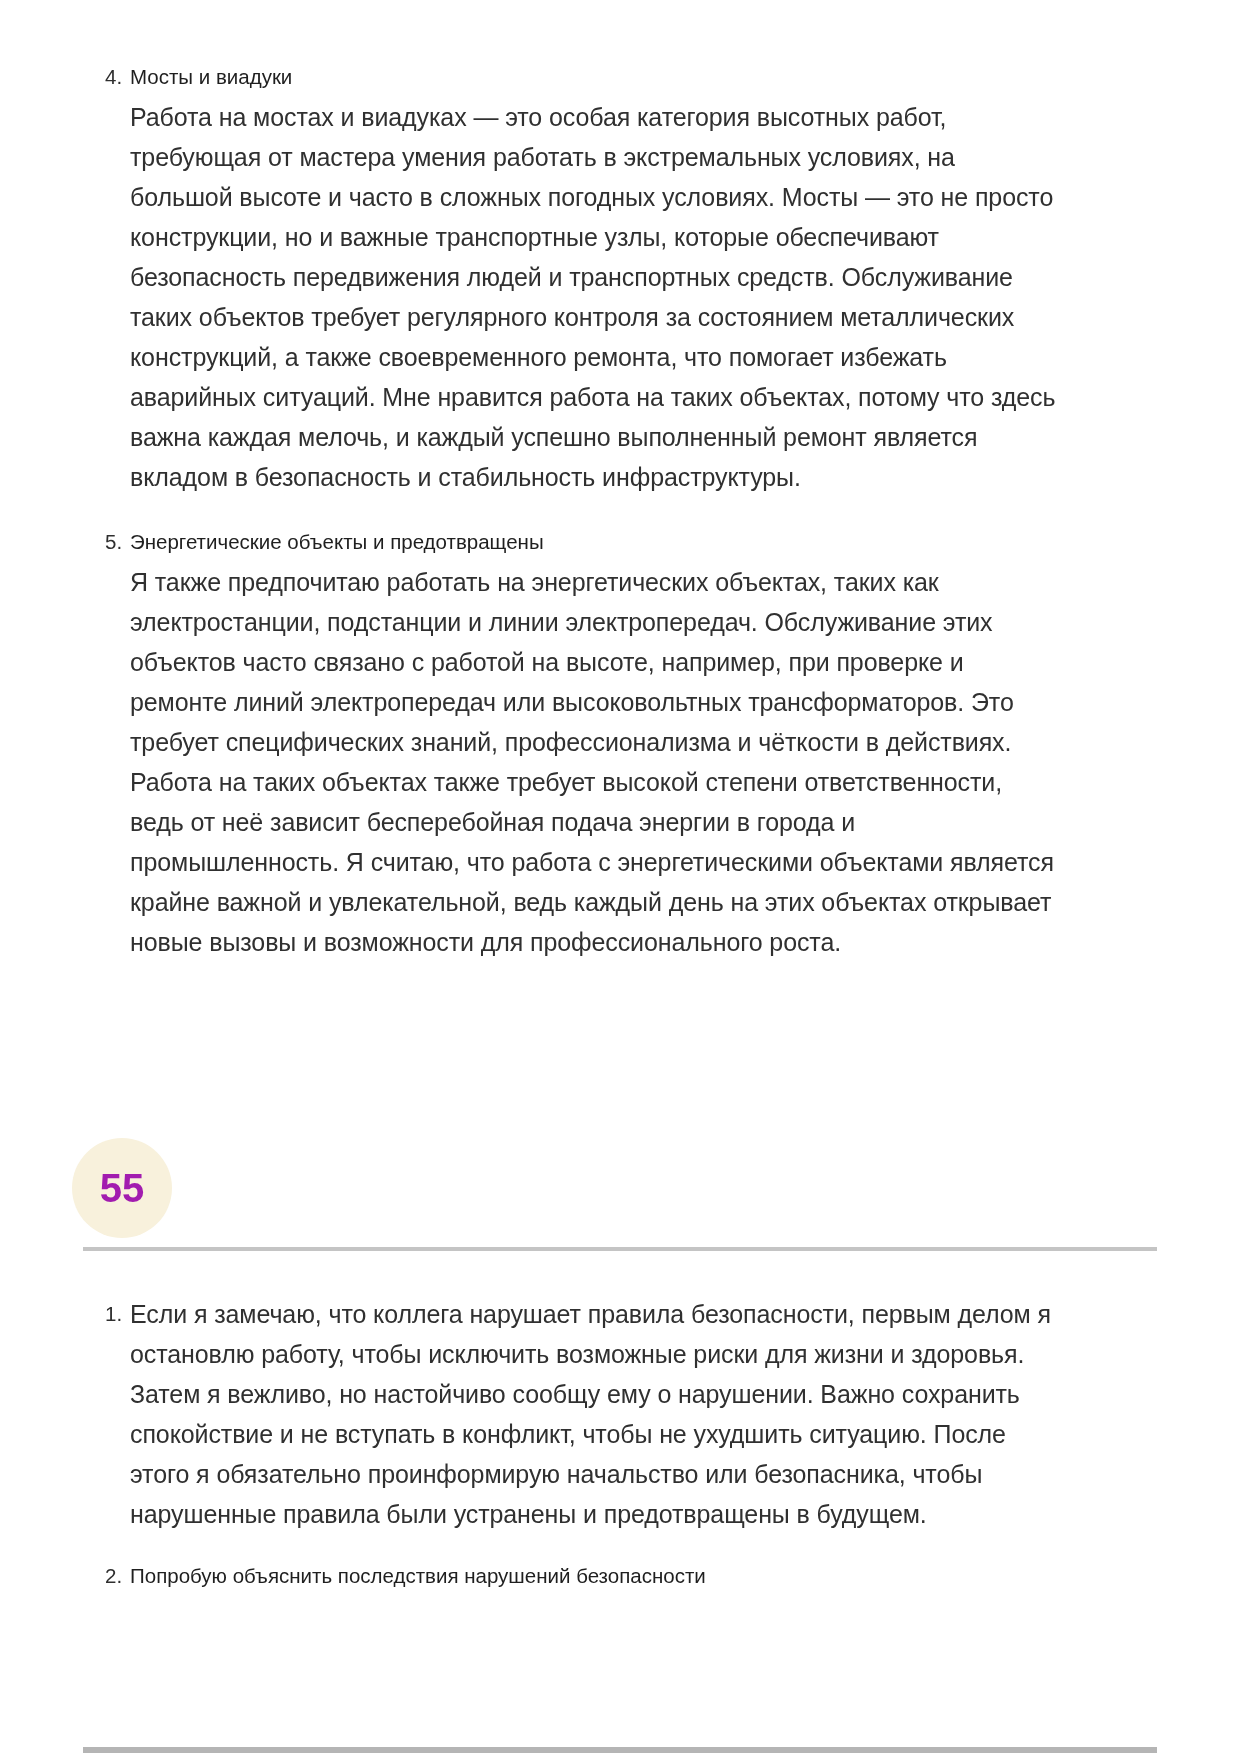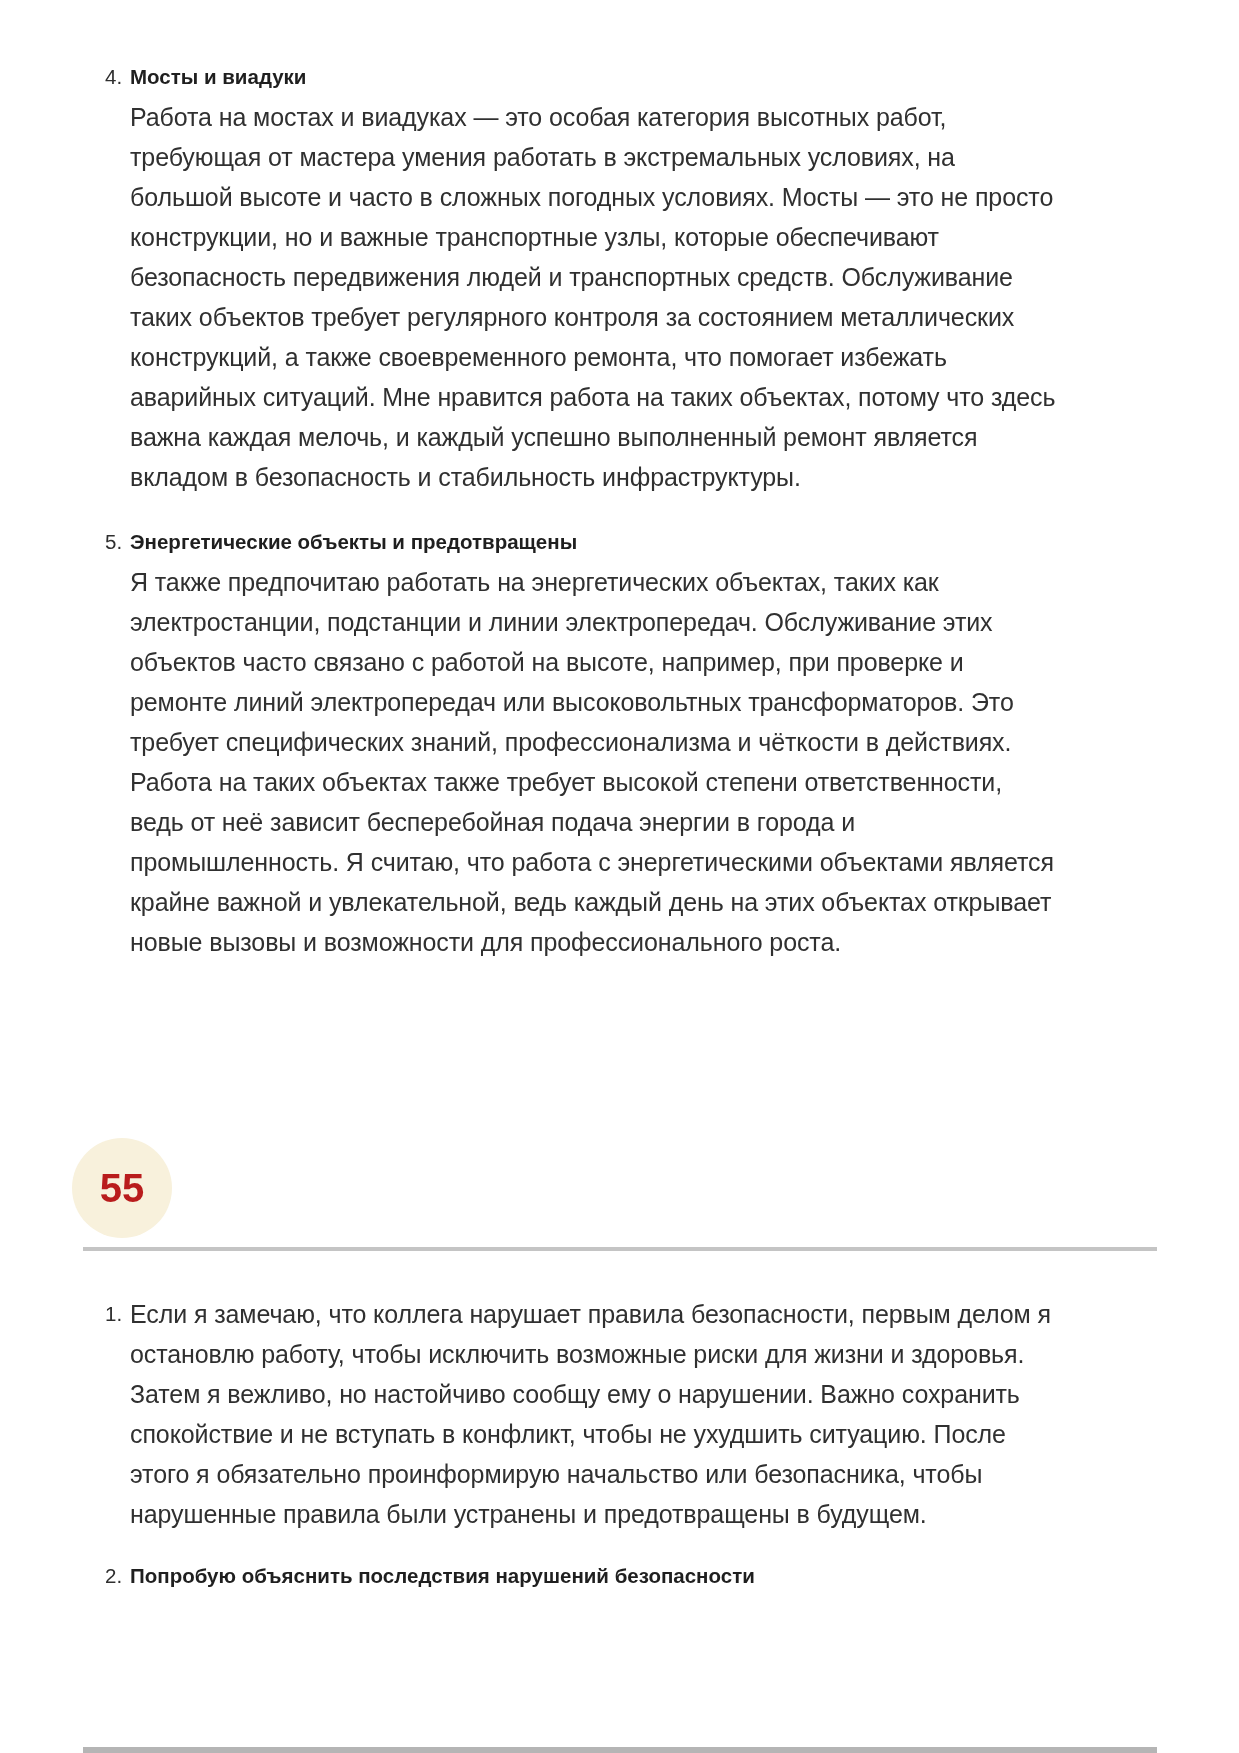--- a/index.html
+++ b/index.html
@@ -34,21 +34,21 @@
     position: absolute;
     left: 22px;
     top: 0;
     font-size: 20.5px;
     line-height: 40px;
     color: #2f2f2f;
   }
   .item-title {
     font-size: 20.5px;
     line-height: 40px;
-    font-weight: bold;
+    font-weight: normal;
     color: #1f1f1f;
   }
   .item-body {
     font-size: 25px;
     line-height: 40px;
     width: 928px;
     color: #303030;
     letter-spacing: -0.1px;
   }
   
@@ -62,21 +62,21 @@
     width: 100px;
     height: 100px;
     margin-left: -11px;
     margin-top: 8px;
     border-radius: 50%;
     display: flex;
     align-items: center;
     justify-content: center;
     font-size: 40px;
     font-weight: bold;
-    color: #b91c1c;
+    color: #a21caf;
   }
   .section-title {
     margin: 0 0 0 28px;
     font-size: 30px;
     line-height: 60px;
     font-weight: bold;
     color: #171717;
     width: 770px;
     letter-spacing: -0.2px;
   }

